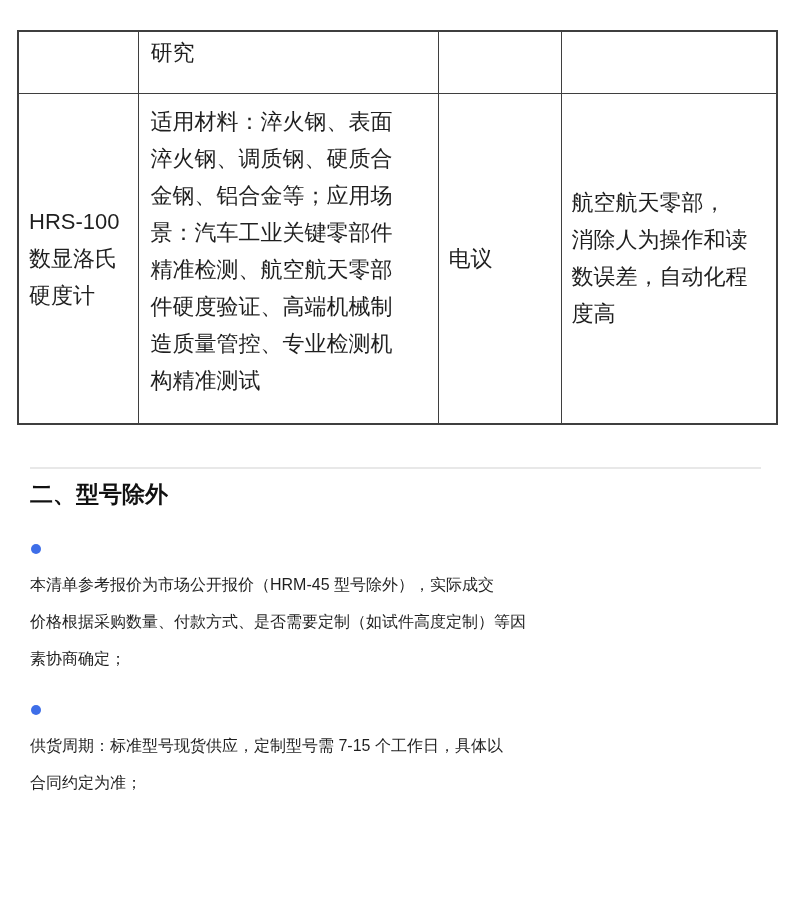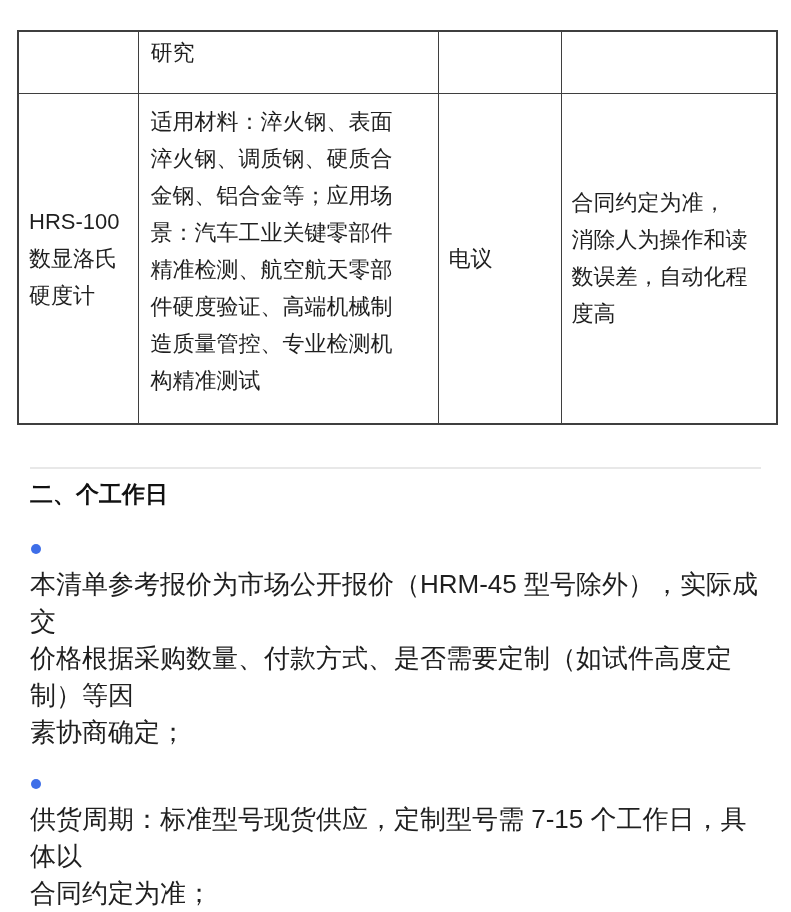--- a/index.html
+++ b/index.html
@@ -66,21 +66,21 @@
   }
   .notes {
     position: absolute;
     left: 30px;
     top: 529px;
     width: 733px;
   }
   .bullet-item {
     position: relative;
     margin: 0 0 13px 0;
-    font-size: 26px;
+    font-size: 16px;
     line-height: 37px;
     text-indent: 46px;
     white-space: pre-line;
     color: var(--text, #1f1f1f);
   }
   .bullet-dot {
     position: absolute;
     left: 1px;
     top: 15px;
     width: 10px;
@@ -114,31 +114,31 @@
 硬度计</td>
         <td class="cell-desc">适用材料：淬火钢、表面
 淬火钢、调质钢、硬质合
 金钢、铝合金等；应用场
 景：汽车工业关键零部件
 精准检测、航空航天零部
 件硬度验证、高端机械制
 造质量管控、专业检测机
 构精准测试</td>
         <td class="cell-price">电议</td>
-        <td class="cell-feature">合同约定为准，
+        <td class="cell-feature">航空航天零部，
 消除人为操作和读
 数误差，自动化程
 度高</td>
       </tr>
     </tbody>
   </table>
 
   <div class="divider"></div>
 
-  <h2 class="section-heading">二、个工作日</h2>
+  <h2 class="section-heading">二、型号除外</h2>
 
   <div class="notes">
     <p class="bullet-item">
       <span class="bullet-dot"></span><span>本清单参考报价为市场公开报价（HRM-45 型号除外），实际成交
 价格根据采购数量、付款方式、是否需要定制（如试件高度定制）等因
 素协商确定；</span>
     </p>
     <p class="bullet-item">
       <span class="bullet-dot"></span><span>供货周期：标准型号现货供应，定制型号需 7-15 个工作日，具体以
 合同约定为准；</span>

